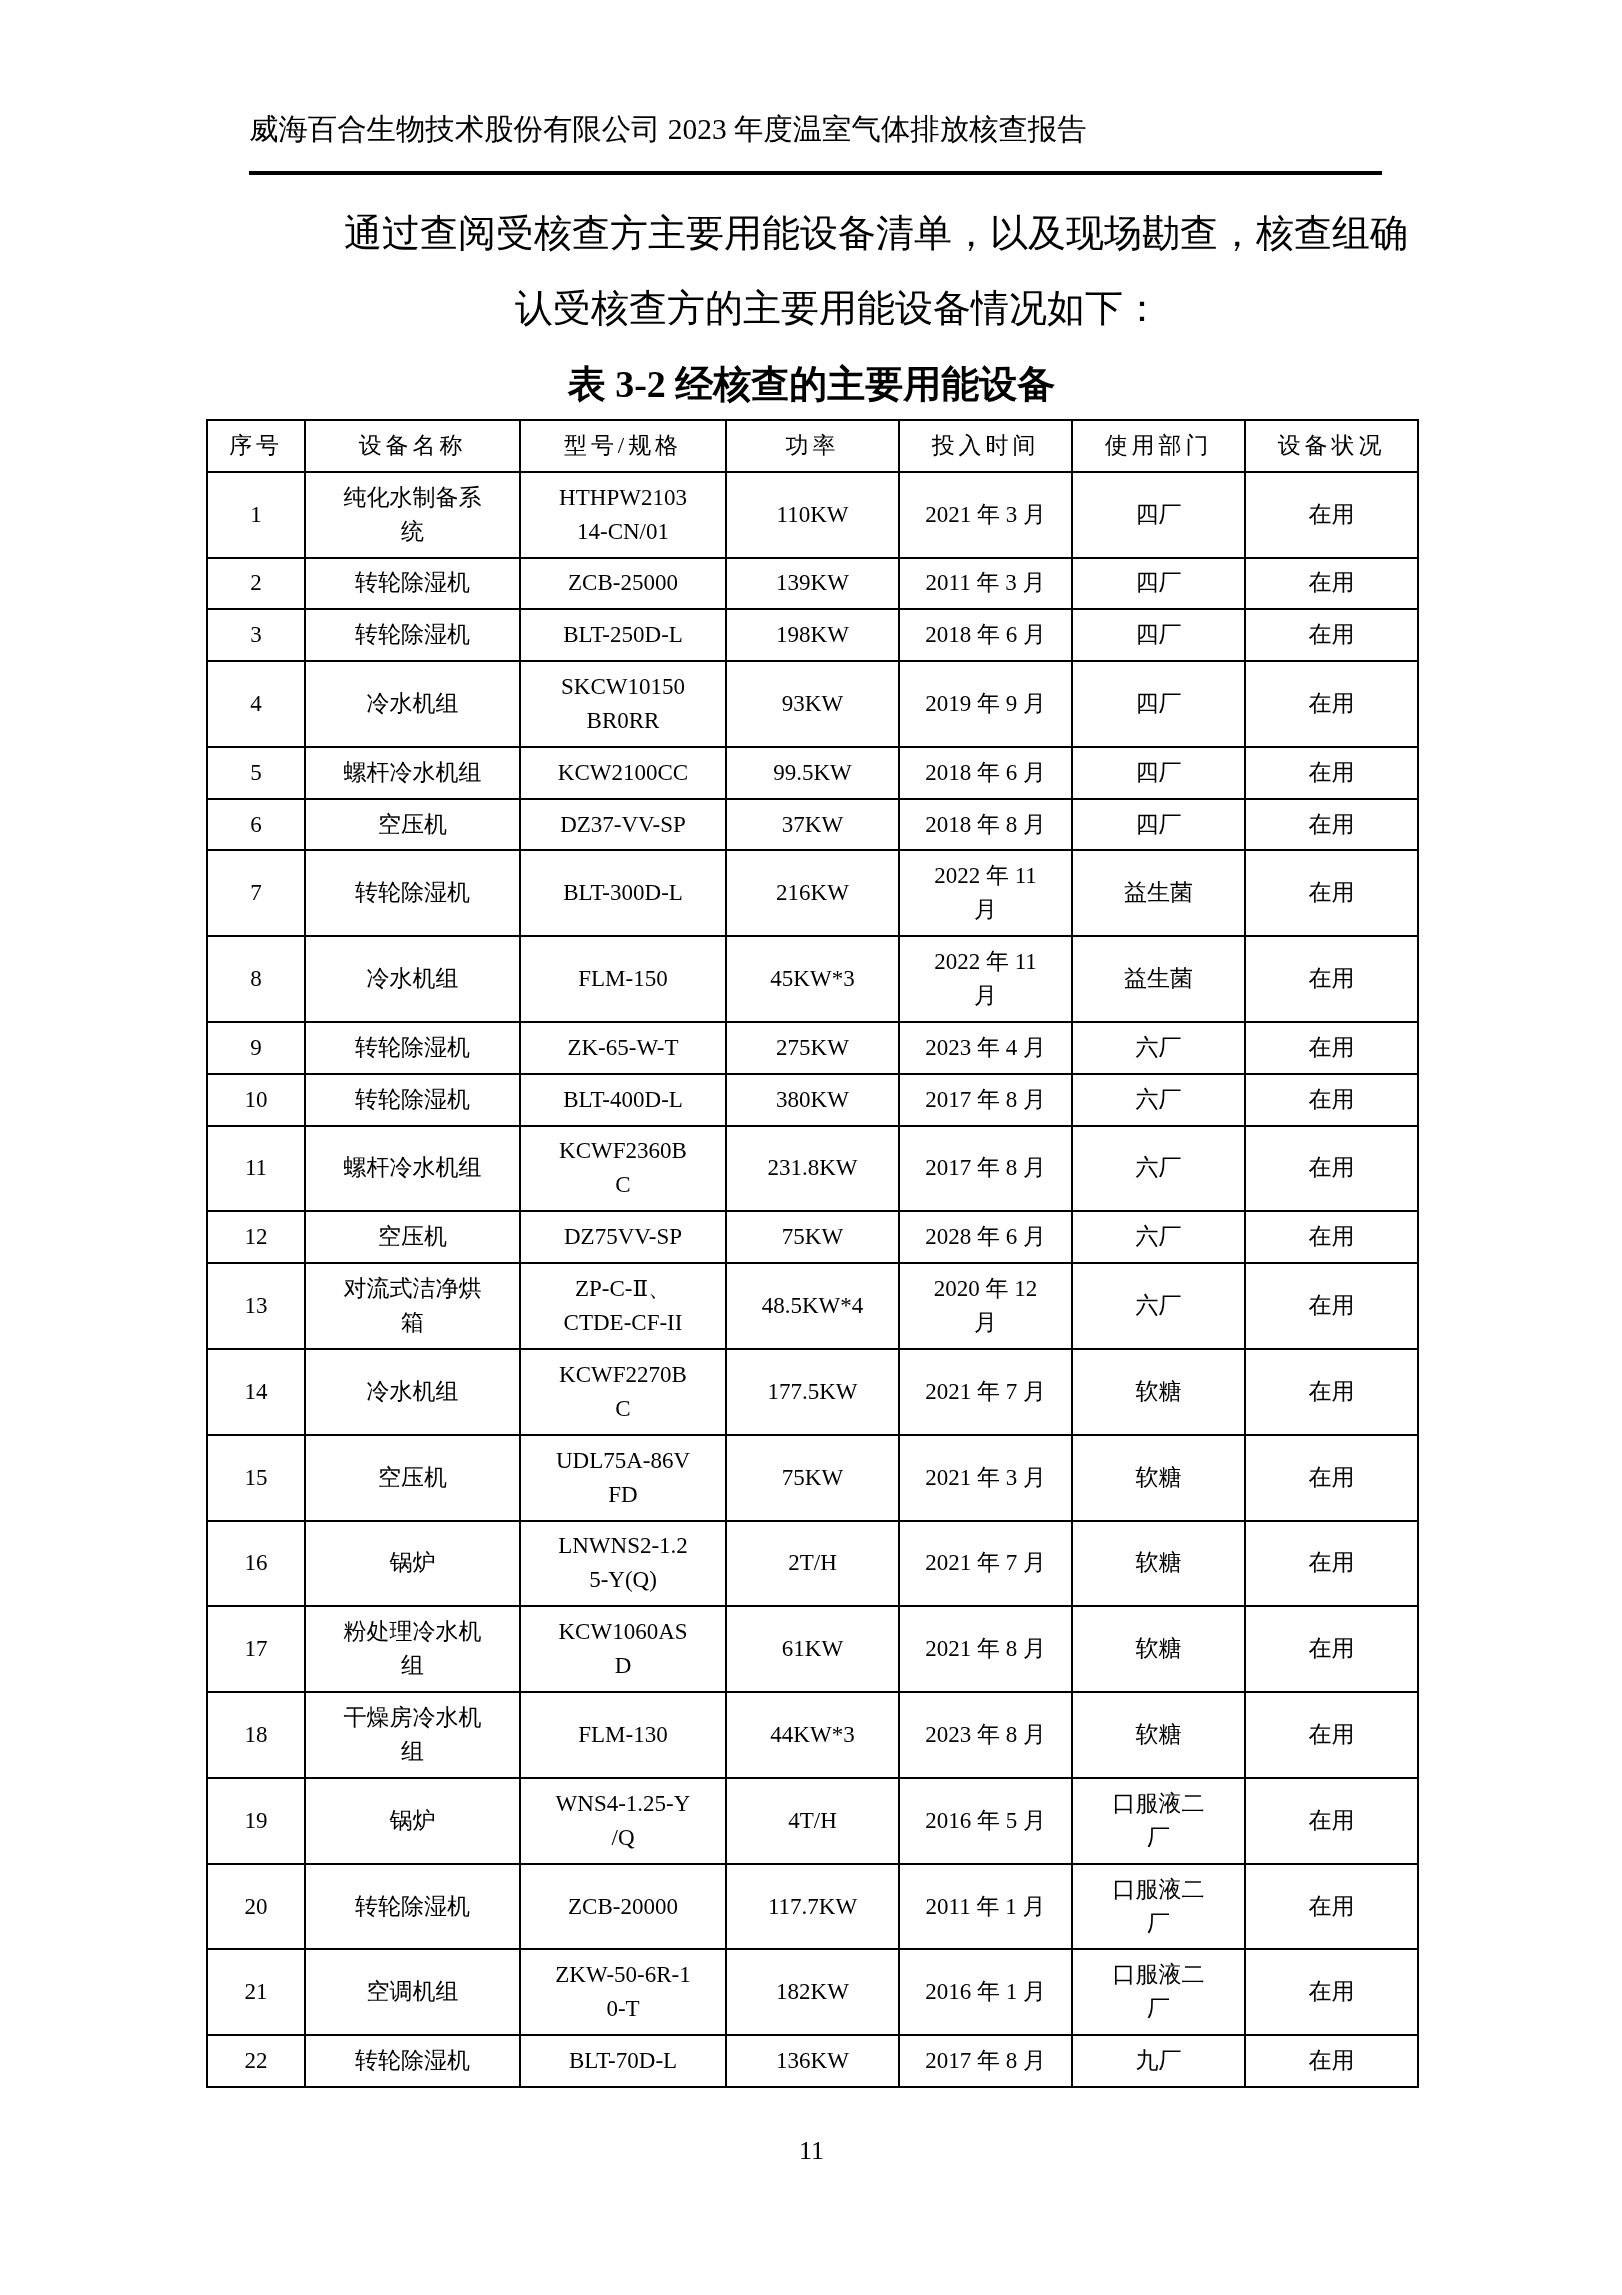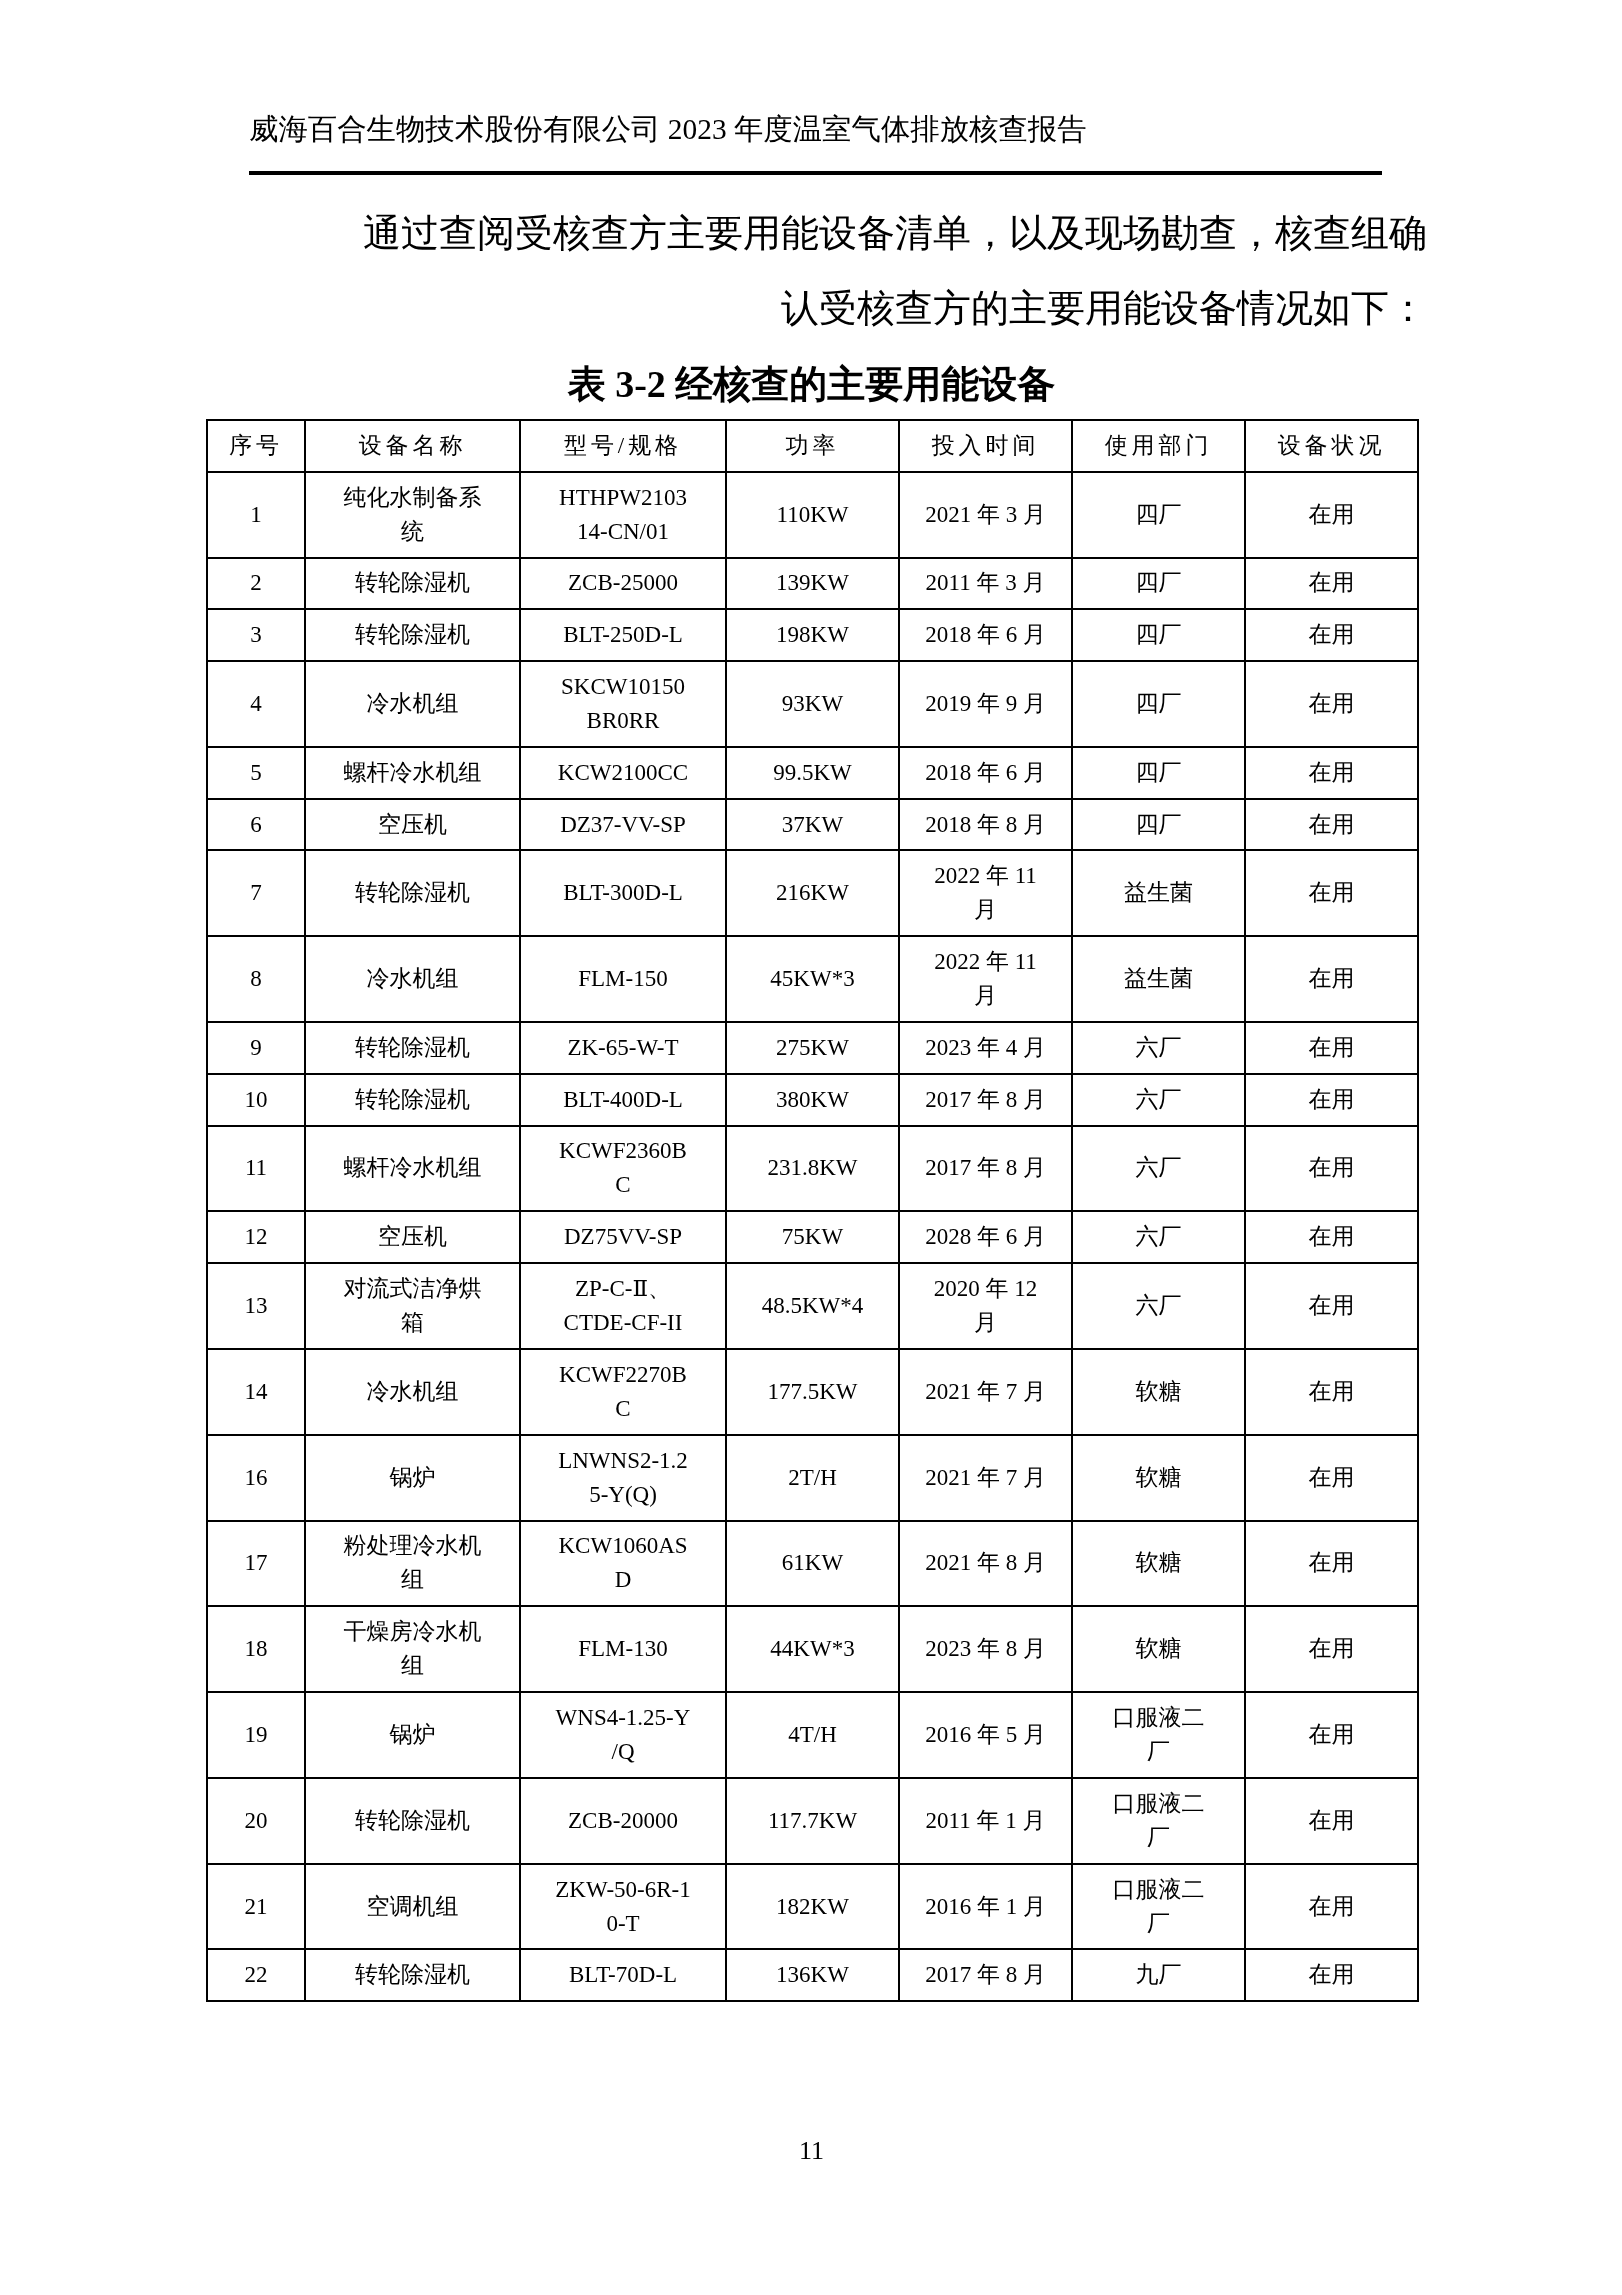--- a/index.html
+++ b/index.html
@@ -32,21 +32,21 @@
   }
   .body-paragraph {
     position: absolute;
     left: 249px;
     top: 196px;
     width: 1178px;
     font-size: 38px;
     line-height: 75px;
     text-indent: 76px;
     white-space: pre-line;
-    text-align: right;
+    text-align: center;
   }
   .table-title {
     position: absolute;
     left: 0;
     top: 335px;
     width: 1623px;
     text-align: center;
     font-size: 38px;
     font-weight: bold;
     line-height: 46px;
@@ -253,20 +253,30 @@
           <td>14</td>
           <td>冷水机组</td>
           <td>KCWF2270B
 C</td>
           <td>177.5KW</td>
           <td>2021 年 7 月</td>
           <td>软糖</td>
           <td>在用</td>
         </tr>
         <tr>
+          <td>15</td>
+          <td>空压机</td>
+          <td>UDL75A-86V
+FD</td>
+          <td>75KW</td>
+          <td>2021 年 3 月</td>
+          <td>软糖</td>
+          <td>在用</td>
+        </tr>
+        <tr>
           <td>16</td>
           <td>锅炉</td>
           <td>LNWNS2-1.2
 5-Y(Q)</td>
           <td>2T/H</td>
           <td>2021 年 7 月</td>
           <td>软糖</td>
           <td>在用</td>
         </tr>
         <tr>

